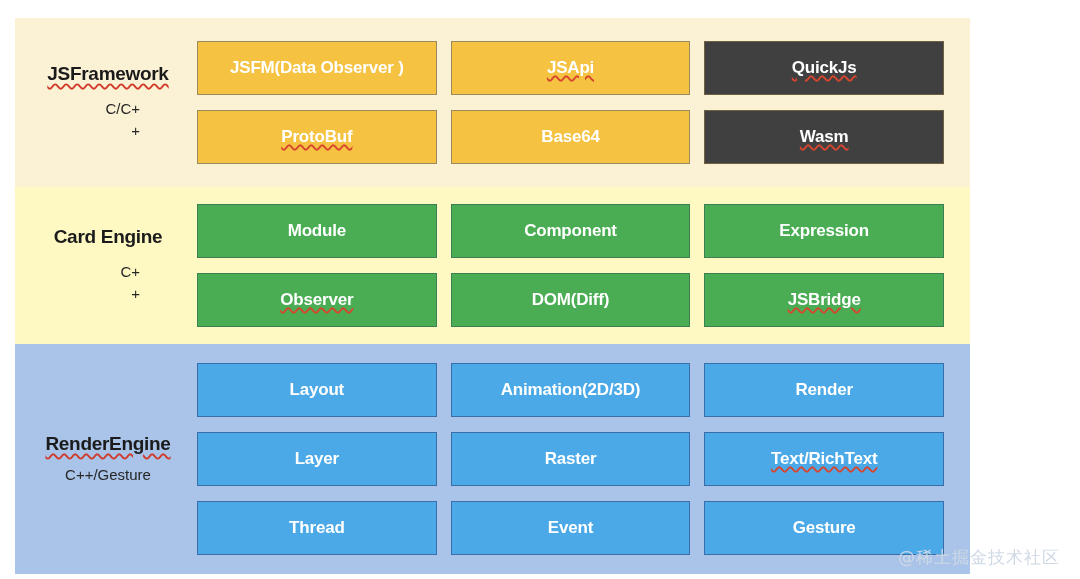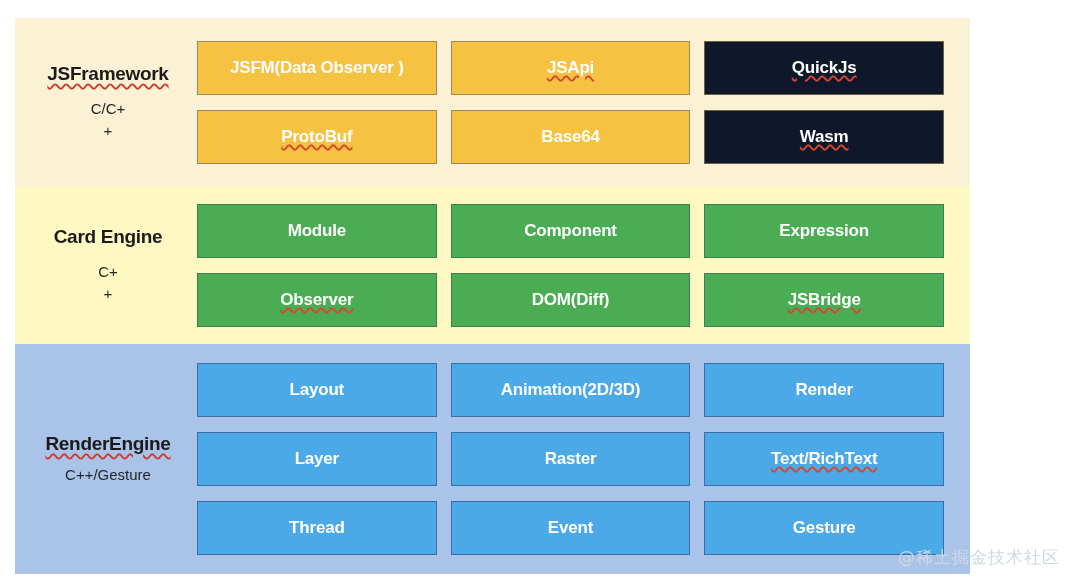--- a/index.html
+++ b/index.html
@@ -42,21 +42,21 @@
   .layer-title.squiggle{
     text-decoration:underline wavy #d03a2a;
     text-decoration-thickness:1.5px;
     text-underline-offset:3px;
   }
   .layer-sub{
     font-size:15px;
     color:#262626;
     line-height:1.45;
     margin-top:13px;
-    text-align:center;
+    text-align:right;
     width:64px;
   }
   .layer-sub.wide{
     width:auto;
     text-align:center;
     margin-top:9px;
   }
   .grid{
     flex:1 1 auto;
     display:flex;
@@ -86,21 +86,21 @@
   }
   .cell span.sq{
     text-decoration:underline wavy #d8452e;
     text-decoration-thickness:1.6px;
     text-underline-offset:2px;
   }
 
   
   .layer-js{ background:#fbf1d4; padding:23px 0 23px 0; }
   .cell.gold{ background:#f5c242; border:1.5px solid #9a8a5e; }
-  .cell.darkgold{ background:#0f172a; border:1.5px solid #6f6040; }
+  .cell.darkgold{ background:#404040; border:1.5px solid #6f6040; }
 
   
   .layer-card{ background:#fef9c3; padding:17px 0 17px 0; }
   .cell.green{ background:#4aad54; border:1.5px solid #3d7f55; }
 
   
   .layer-render{ background:#a9c4e8; padding:19px 0 19px 0; }
   .cell.blue{ background:#4ba9e8; border:1.5px solid #3b6ea8; }
 
   .watermark{

